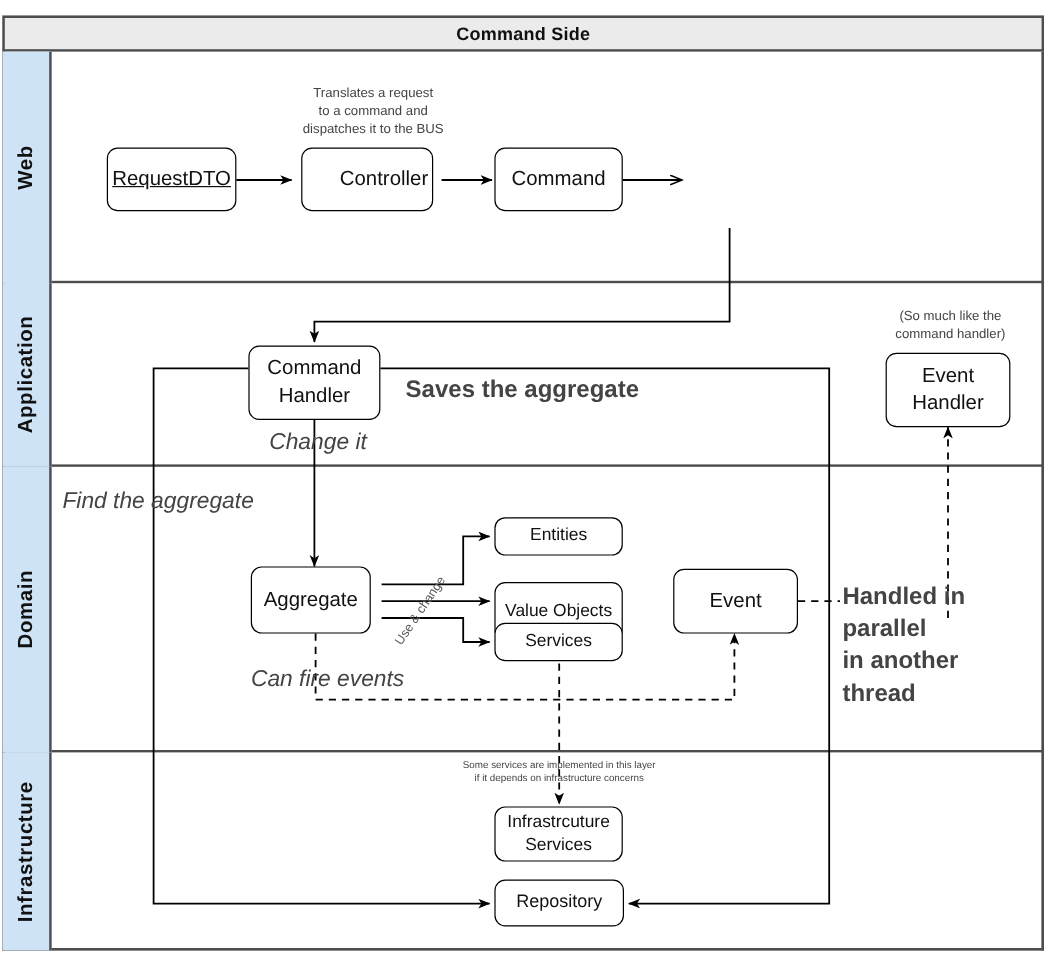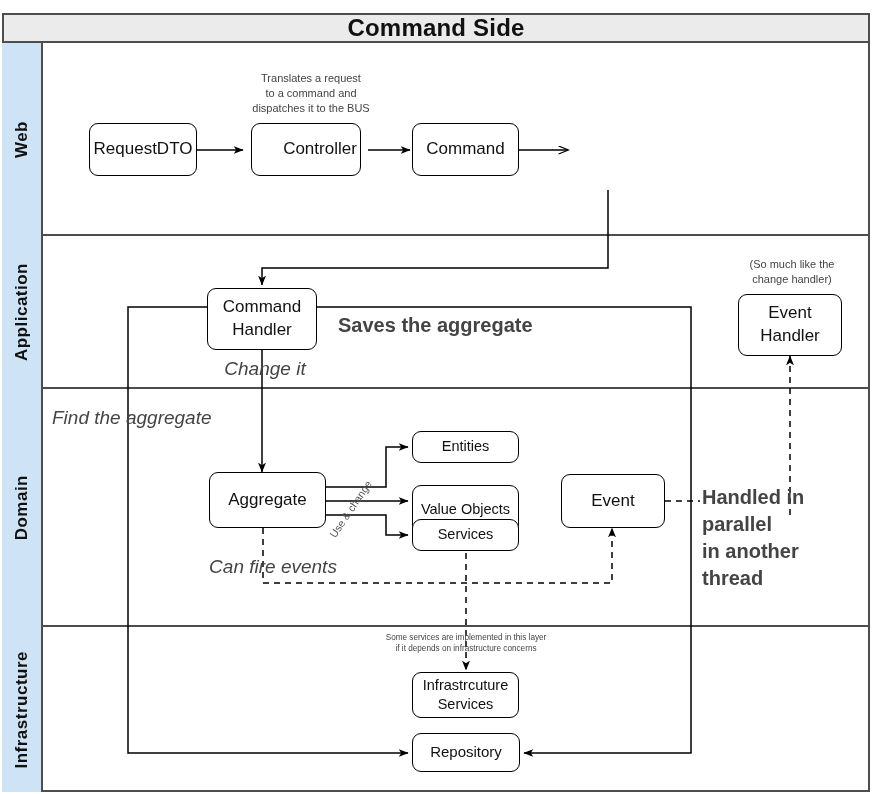--- a/index.html
+++ b/index.html
@@ -4,21 +4,21 @@
 <style>
   html,body{margin:0;padding:0;background:#ffffff;}
   body{font-family:"Liberation Sans", sans-serif;}
   #canvas{position:relative;width:872px;height:794px;background:#ffffff;overflow:hidden;}
   svg.layer{position:absolute;left:0;top:0;width:872px;height:794px;overflow:visible;}
   .frame{position:absolute;border:2px solid #4d4d4d;box-sizing:border-box;}
   #outer{left:2px;top:13px;width:868px;height:779px;}
   #title-bar{position:absolute;left:2px;top:13px;width:868px;height:30px;
     background:#ebebeb;border:2px solid #4d4d4d;box-sizing:border-box;
     display:flex;align-items:center;justify-content:center;}
-  #title-bar .t{font-size:24px;font-weight:bold;color:#111;letter-spacing:.2px;}
+  #title-bar .t{font-size:15px;font-weight:bold;color:#111;letter-spacing:.2px;}
   .swim{position:absolute;left:2px;width:868px;border-left:2px solid #4d4d4d;
     border-right:2px solid #4d4d4d;border-bottom:2px solid #4d4d4d;box-sizing:border-box;
     background:transparent;}
   .lane-label{position:absolute;left:2px;width:41px;background:#cfe3f7;
     border-right:2px solid #4d4d4d;box-sizing:border-box;
     display:flex;align-items:center;justify-content:center;}
   .lane-label span{writing-mode:vertical-rl;transform:rotate(180deg);
     font-size:17px;font-weight:bold;color:#111;white-space:nowrap;letter-spacing:.5px;}
   .node{position:absolute;box-sizing:border-box;background:#ffffff;
     border:1.6px solid #000;border-radius:9px;
@@ -105,21 +105,21 @@
       <path d="M263,528 L263,583 L612,583 L612,528" marker-end="url(#ah)"></path>
 
       <path d="M665,501 L700,501"></path>
 
       <path d="M790,515 L790,356" marker-end="url(#ah)"></path>
 
       <path d="M466,553 L466,670" marker-end="url(#ah)"></path>
     </g>
   </svg>
 
-  <div class="node big" style="left:89px;top:123px;width:108px;height:53px;">
+  <div class="node big" style="left:89px;top:123px;width:108px;height:53px;text-decoration:underline;">
     <span class="l">RequestDTO</span>
   </div>
 
   <div class="node big" style="left:251px;top:123px;width:110px;height:53px;padding-left:28px;">
     <span class="l">Controller</span>
   </div>
 
   <div class="node big" style="left:412px;top:123px;width:107px;height:53px;">
     <span class="l">Command</span>
   </div>
@@ -140,26 +140,26 @@
 
   <div class="note s13" style="left:190px;top:356px;width:150px;">Change it</div>
 
   <div class="node big" style="left:738px;top:294px;width:104px;height:62px;">
     <span class="l">Event</span>
     <span class="l">Handler</span>
   </div>
 
   <div class="note s11" style="left:722px;top:257px;width:140px;">
     <div>(So much like the</div>
-    <div>change handler)</div>
+    <div>command handler)</div>
   </div>
 
   <div class="note s13" style="left:52px;top:405px;width:200px;text-align:left;">Find the aggregate</div>
 
-  <div class="node big" style="left:209px;top:472px;width:117px;height:56px;">
+  <div class="node big" style="left:209px;top:472px;width:100px;height:56px;">
     <span class="l">Aggregate</span>
   </div>
 
   <div class="rot" style="left:327px;top:533px;">Use &amp; change</div>
 
   <div class="node mid" style="left:412px;top:431px;width:107px;height:32px;">
     <span class="l">Entities</span>
   </div>
 
   <div class="node mid" style="left:412px;top:485px;width:107px;height:49px;">

